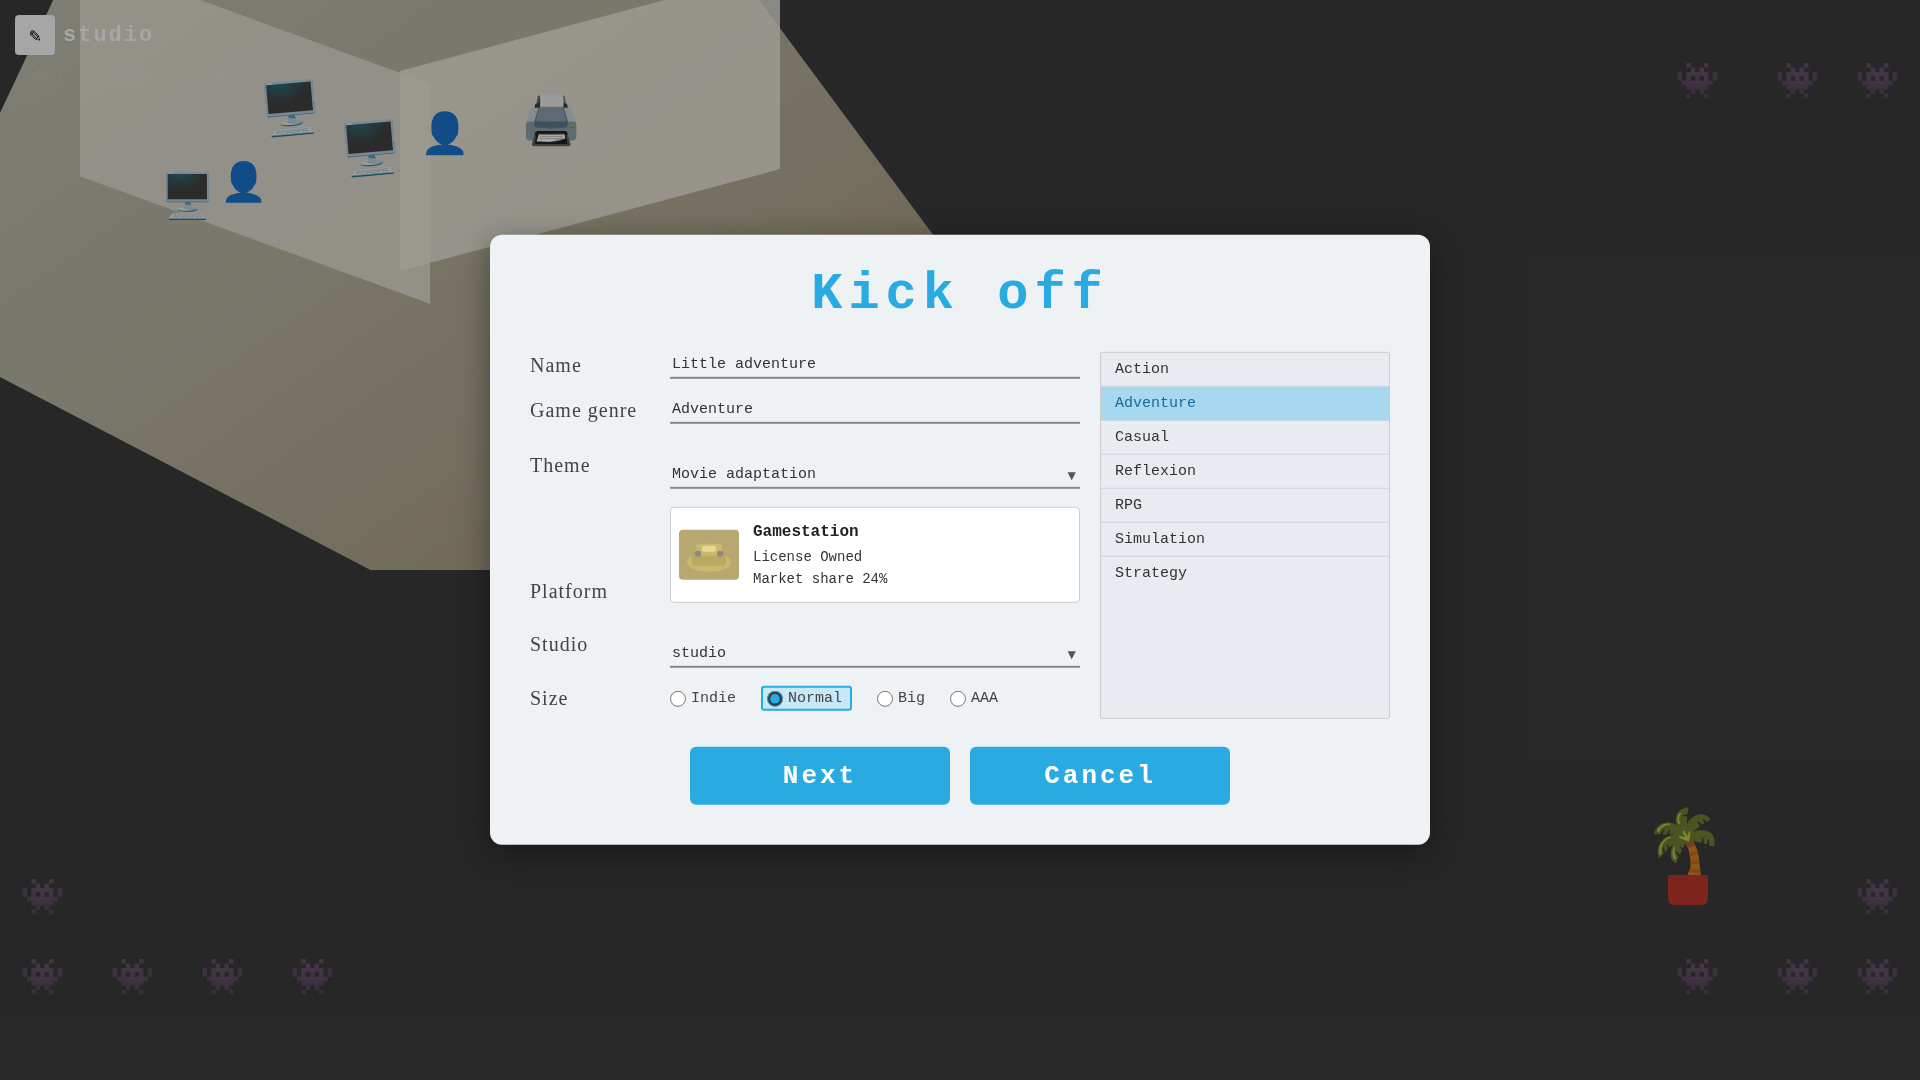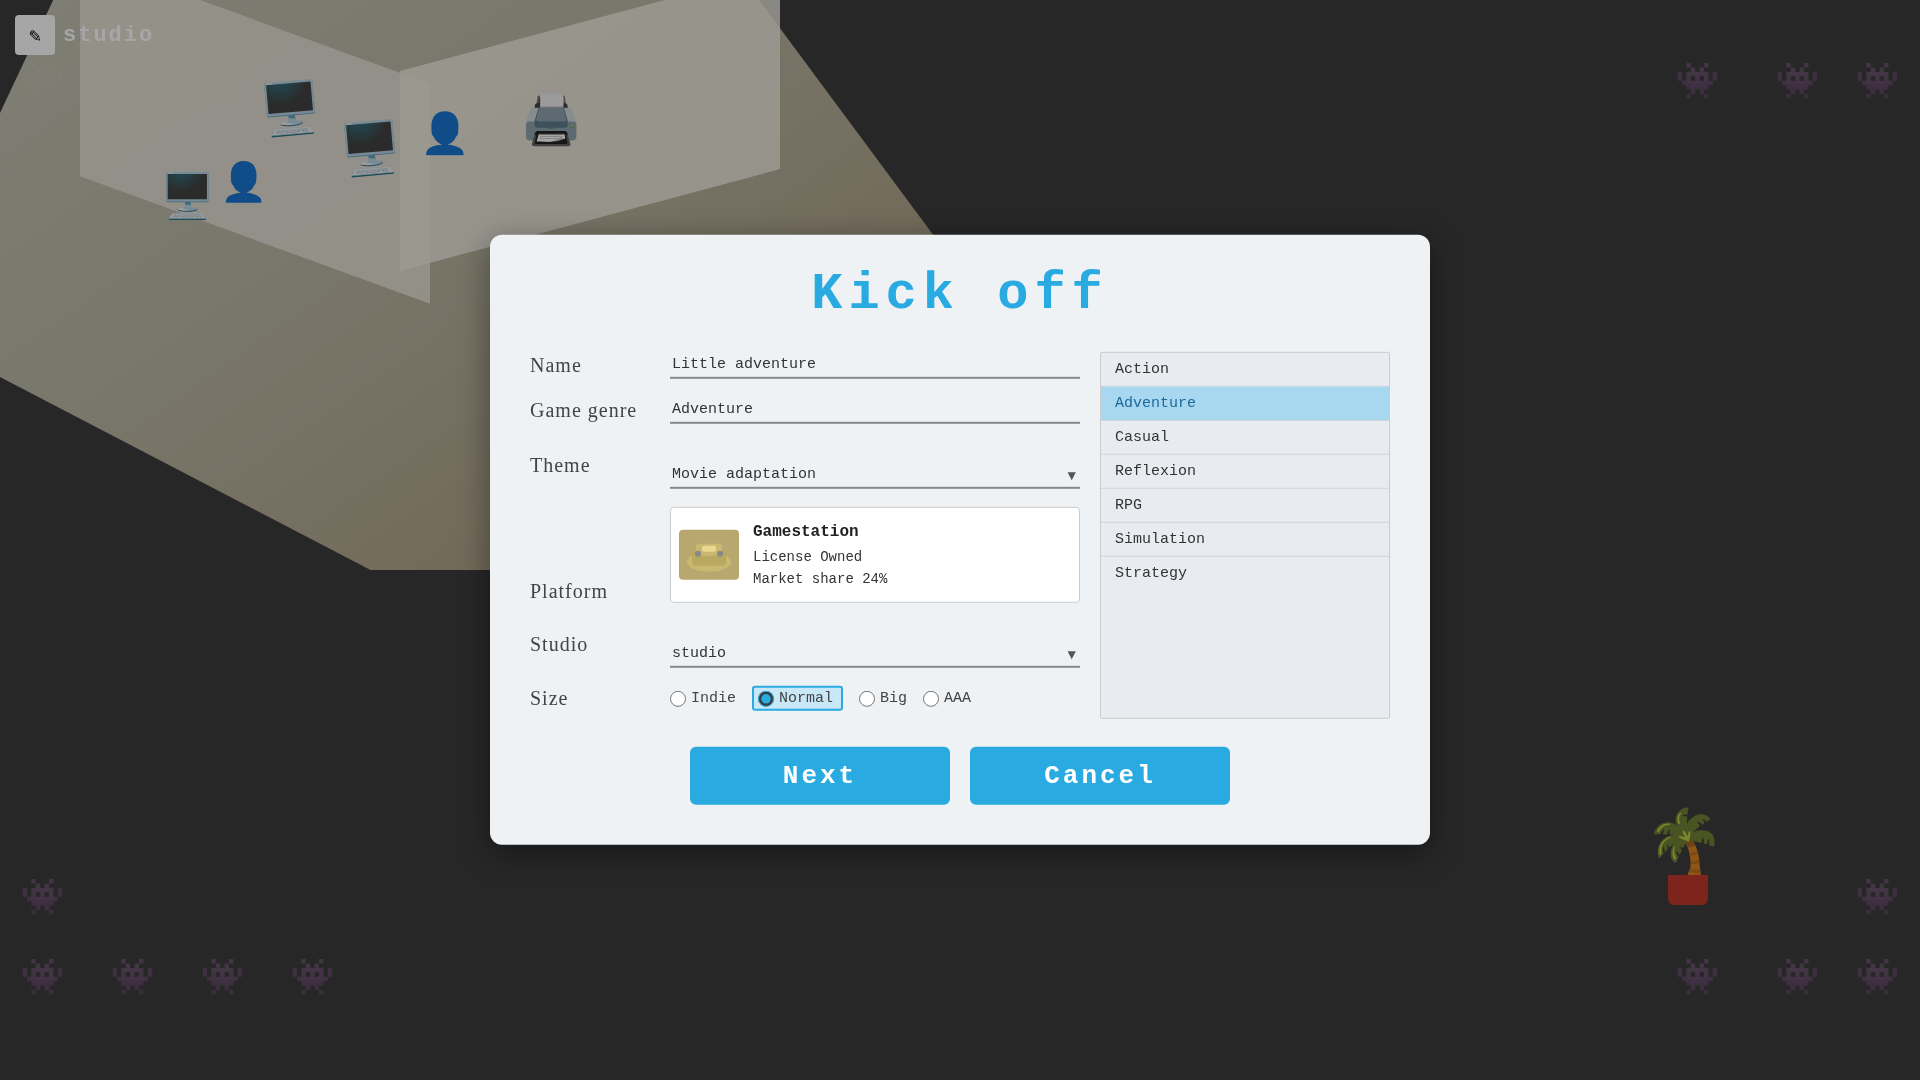--- a/index.html
+++ b/index.html
@@ -170,21 +170,21 @@
 
     
     .size-row {
       display: flex;
       align-items: center;
       margin-bottom: 8px;
     }
 
     .radio-group {
       display: flex;
-      gap: 16px;
+      gap: 25px;
     }
 
     .radio-item {
       display: flex;
       align-items: center;
       gap: 5px;
       cursor: pointer;
       font-family: 'Courier New', monospace;
       font-size: 15px;
       color: #444;

